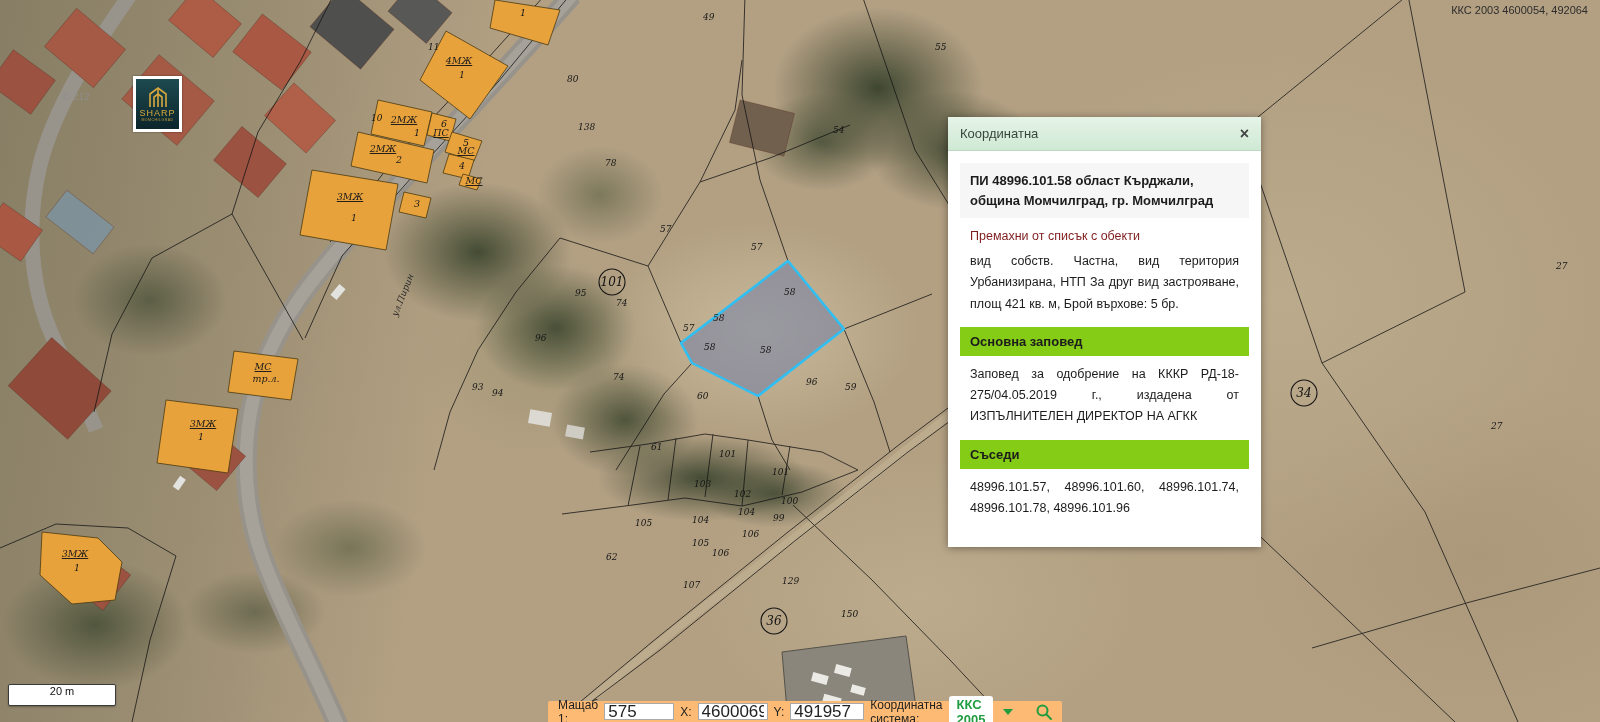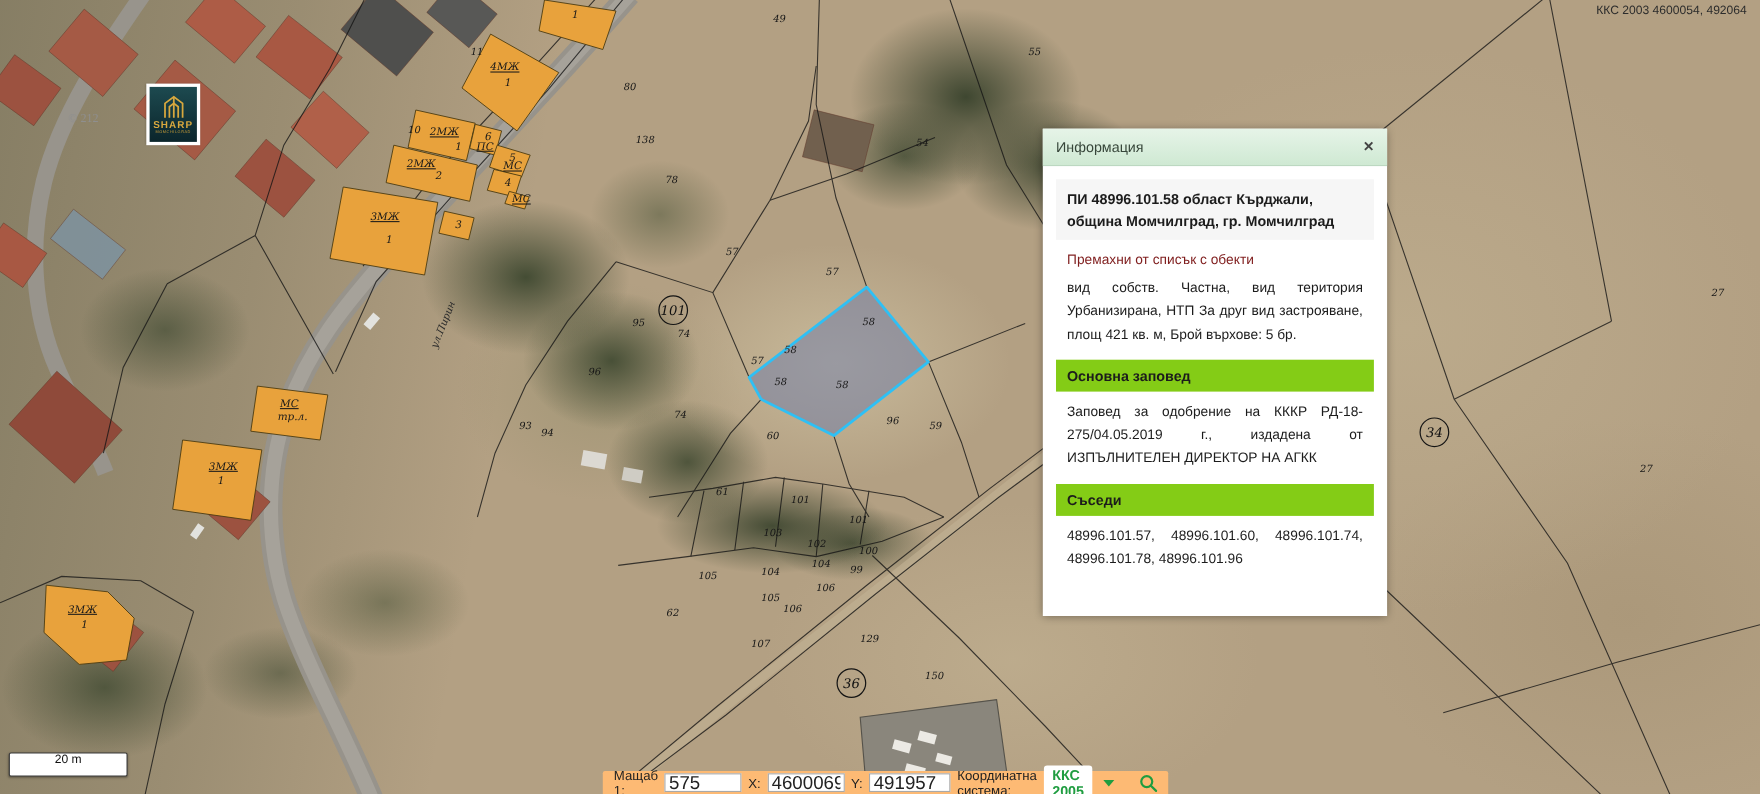--- a/index.html
+++ b/index.html
@@ -29,28 +29,28 @@
       linear-gradient(100deg, rgba(90,92,70,.5), rgba(90,92,70,.28) 16%, rgba(90,92,70,0) 30%);}
   .map-overlay{position:absolute;left:0;top:0;}
   
   .lbl-num{font:italic 9px "DejaVu Serif",serif;fill:#161616;}
   .lbl-bld{font:italic 9.5px "DejaVu Serif",serif;fill:#191919;text-anchor:middle;}
   .lbl-u{text-decoration:underline;}
   .lbl-circ{font:italic 12px "DejaVu Serif",serif;fill:#111;text-anchor:middle;}
   .lbl-road{font:italic 9px "DejaVu Serif",serif;fill:#2b2b2b;}
   .circ{fill:none;stroke:#141414;stroke-width:1.1;}
   
-  .watermark{position:absolute;left:62px;top:102px;font-size:11px;color:#8f8f8f;font-family:Liberation Serif, serif;}
+  .watermark{position:absolute;left:62px;top:90px;font-size:11px;color:#8f8f8f;font-family:Liberation Serif, serif;}
   .coords-readout{position:absolute;right:12px;top:4px;font-size:11px;color:#2c2c2c;}
   
   .logo{position:absolute;left:133px;top:76px;width:49px;height:56px;background:#fff;
         padding:3px;box-sizing:border-box;box-shadow:0 0 2px rgba(0,0,0,.4);}
   .logo-inner{width:100%;height:100%;background:linear-gradient(180deg,#1d4a50,#0b252b);
         display:flex;flex-direction:column;align-items:center;justify-content:center;gap:1px;}
-  .logo-brand{color:#d8a83e;font-size:9px;font-weight:bold;letter-spacing:1px;line-height:1;text-align:center;}
+  .logo-brand{color:#d8a83e;font-size:9px;font-weight:normal;letter-spacing:1px;line-height:1;text-align:center;}
   .logo-city{color:#c79a36;font-size:3.5px;letter-spacing:.5px;line-height:1;}
   
   .scalebar{position:absolute;left:8px;top:684px;width:106px;height:20px;background:#fff;
         border:1px solid #3a3a3a;border-radius:2px;display:flex;justify-content:center;
         font-size:11px;color:#111;box-shadow:0 1px 2px rgba(0,0,0,.3);}
   
   .statusbar{position:absolute;left:548px;top:701px;height:21px;width:514px;background:#fdba74;
         display:flex;align-items:center;gap:6px;padding:0 10px;box-sizing:border-box;
         font-size:12px;color:#222;border-radius:2px 2px 0 0;}
   .statusbar input{height:15px;border:1px solid #a9a9a9;font-size:17px;padding:0 3px;
@@ -62,21 +62,21 @@
         border-top:6px solid #1f9d40;margin-left:4px;cursor:pointer;}
   .search-btn{margin-left:16px;cursor:pointer;display:flex;align-items:center;}
   
   .info-panel{position:absolute;left:948px;top:117px;width:313px;background:#fff;
         box-shadow:0 1px 8px rgba(0,0,0,.4);font-size:12.5px;color:#1c1c1c;}
   .ip-header{height:33px;background:linear-gradient(180deg,#e6f4e8,#cfe9d3);
         display:flex;align-items:center;justify-content:space-between;padding:0 12px;
         border-bottom:1px solid #bcd8c1;}
   .ip-title{font-size:13px;color:#37463a;}
   .ip-close{font-size:16px;line-height:1;color:#444;cursor:pointer;font-weight:bold;}
-  .ip-body{padding:12px 12px 29px 12px;}
+  .ip-body{padding:12px 12px 16px 12px;}
   .ip-block{background:#f6f6f6;padding:8px 10px;font-weight:bold;font-size:13px;line-height:1.5;}
   .ip-link{color:#7f1d1d;margin:11px 10px 4px 10px;cursor:pointer;}
   .ip-para{margin:8px 10px 12px 10px;text-align:justify;line-height:1.7;}
   .ip-sechead{background:#84cc16;padding:7px 10px;font-weight:bold;font-size:13px;}
 </style>
 </head>
 <body>
 
 <div class="stage">
 
@@ -284,21 +284,21 @@
     <span class="search-btn">
       <svg width="18" height="18" viewBox="0 0 18 18">
         <circle cx="7.5" cy="7.5" r="5" fill="none" stroke="#1f9d40" stroke-width="2"></circle>
         <line x1="11.5" y1="11.5" x2="16" y2="16" stroke="#1f9d40" stroke-width="2" stroke-linecap="round"></line>
       </svg>
     </span>
   </div>
 
   <div class="info-panel">
     <div class="ip-header">
-      <span class="ip-title">Информация</span>
+      <span class="ip-title">Координатна</span>
       <span class="ip-close">×</span>
     </div>
     <div class="ip-body">
       <div class="ip-block">ПИ 48996.101.58 област Кърджали, община Момчилград, гр. Момчилград</div>
       <div class="ip-link">Премахни от списък с обекти</div>
       <div class="ip-para">вид собств. Частна, вид територия Урбанизирана, НТП За друг вид застрояване, площ 421 кв. м, Брой върхове: 5 бр.</div>
       <div class="ip-sechead">Основна заповед</div>
       <div class="ip-para">Заповед за одобрение на КККР РД-18-275/04.05.2019 г., издадена от ИЗПЪЛНИТЕЛЕН ДИРЕКТОР НА АГКК</div>
       <div class="ip-sechead">Съседи</div>
       <div class="ip-para">48996.101.57, 48996.101.60, 48996.101.74, 48996.101.78, 48996.101.96</div>

